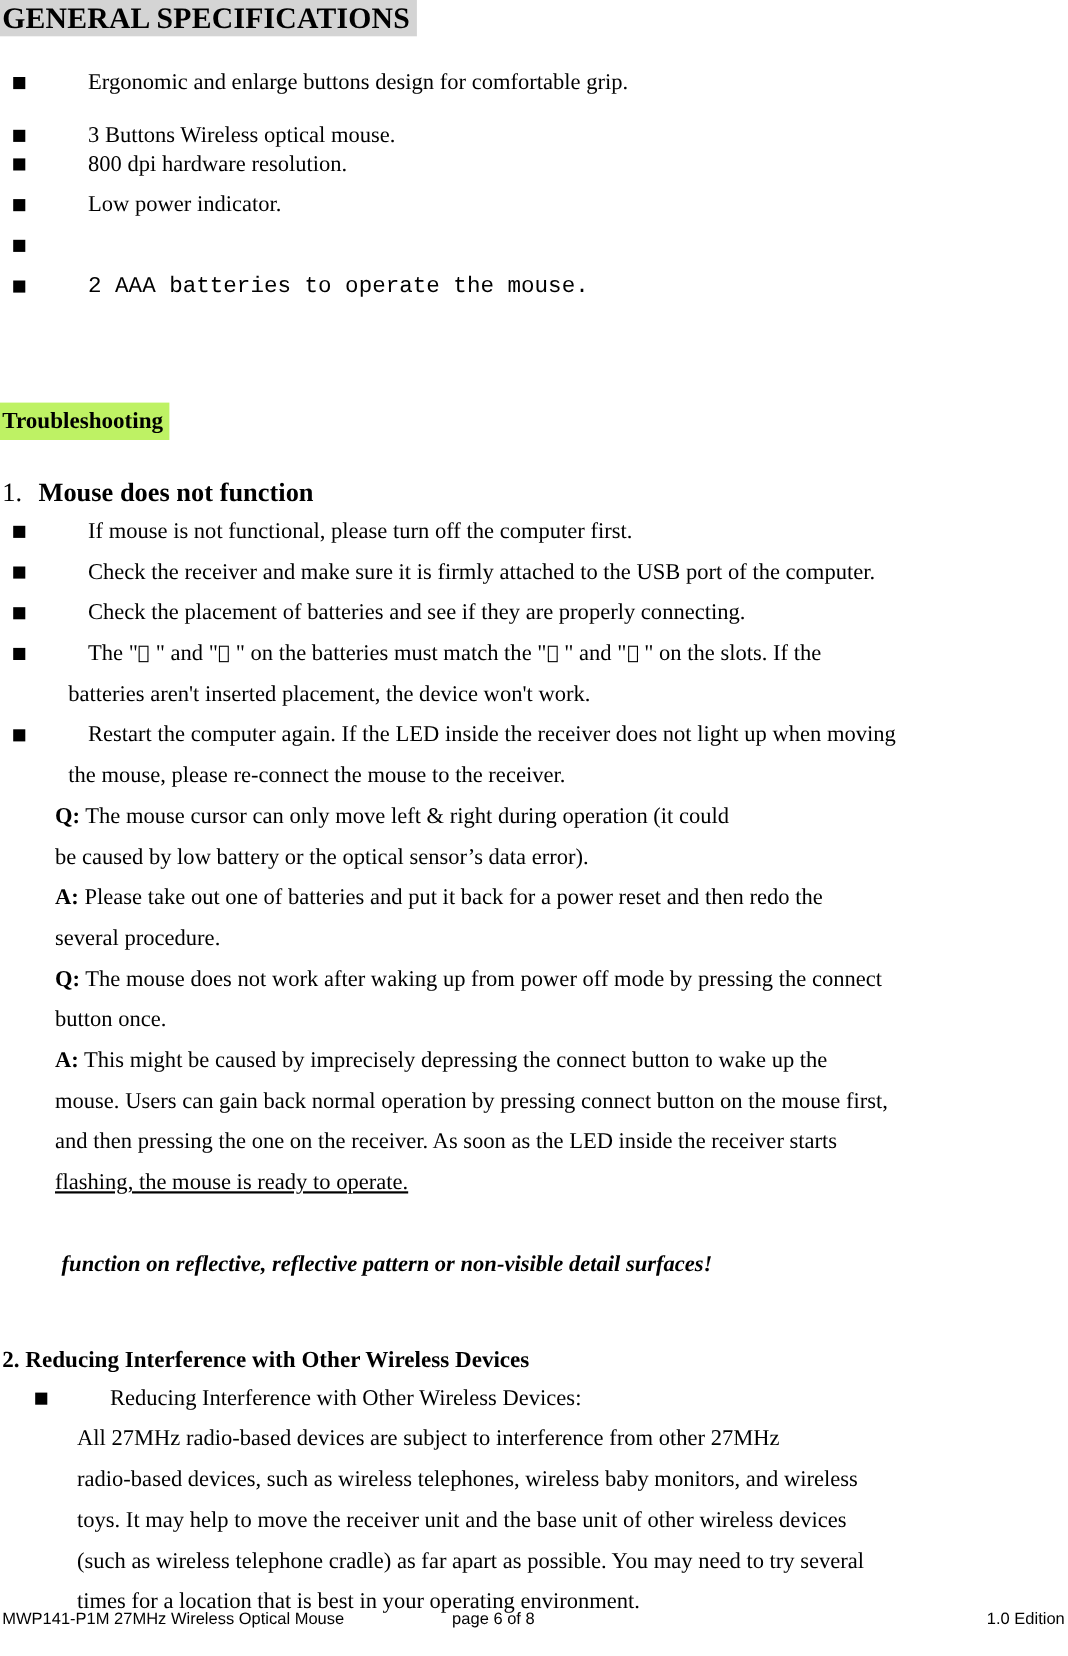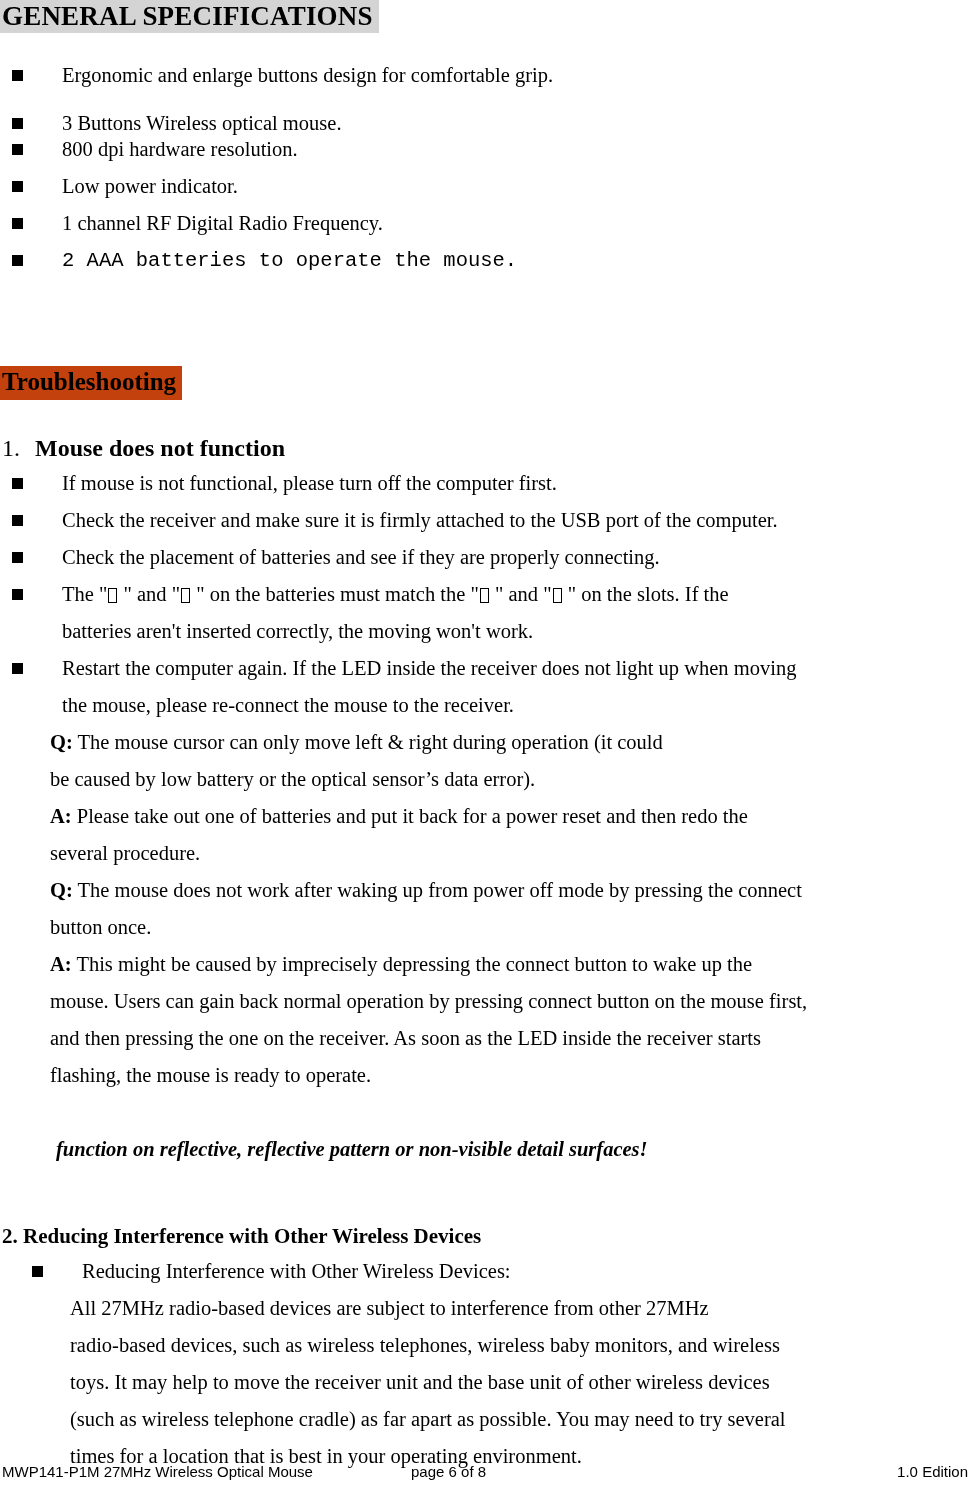--- a/index.html
+++ b/index.html
@@ -32,25 +32,25 @@
     line-height: 30px;
     padding: 1px 6px 2px 2px;
     background: #d4d4d4;
     white-space: nowrap;
   }
 
   .h-trouble {
     position: absolute;
     left: 0px;
     top: 366px;
-    font-size: 25px;
+    font-size: 21px;
     font-weight: bold;
     line-height: 30px;
     padding: 1px 6px 3px 2px;
-    background: #c2410c;
+    background: #bef264;
     white-space: nowrap;
   }
 
   
   .tx {
     position: absolute;
     font-size: 20.5px;
     line-height: 37px;
     white-space: nowrap;
   }
@@ -71,21 +71,21 @@
     left: 0;
     top: 13px;
     width: 11px;
     height: 11px;
     background: #000000;
     display: block;
   }
 
   .bullet-row .btext {
     display: block;
-    margin-left: 50px;
+    margin-left: 68px;
   }
 
   
   .bullet-row.deep .sq { left: 0; }
 
   
   .num-item {
     position: absolute;
     font-size: 24px;
     line-height: 37px;
@@ -137,21 +137,20 @@
   <div class="bullet-row" style="left:12px; top:131px;">
     <span class="sq"></span>
     <span class="btext">800 dpi hardware resolution.</span>
   </div>
   <div class="bullet-row" style="left:12px; top:168px;">
     <span class="sq"></span>
     <span class="btext">Low power indicator.</span>
   </div>
   <div class="bullet-row" style="left:12px; top:205px;">
     <span class="sq"></span>
-    <span class="btext">1 channel RF Digital Radio Frequency.</span>
   </div>
   <div class="bullet-row" style="left:12px; top:242px;font-family:Liberation Mono, monospace;">
     <span class="sq"></span>
     <span class="btext">2 AAA batteries to operate the mouse.</span>
   </div>
 
   <div class="h-trouble">Troubleshooting</div>
 
   <div class="num-item" style="left:2px; top:430px;">
     <span class="n">1.</span><span class="bold">Mouse does not function</span>
@@ -167,21 +166,21 @@
   </div>
   <div class="bullet-row" style="left:12px; top:539px;">
     <span class="sq"></span>
     <span class="btext">Check the placement of batteries and see if they are properly connecting.</span>
   </div>
 
   <div class="bullet-row" style="left:12px; top:576px;">
     <span class="sq"></span>
     <span class="btext"><span>The "</span><span class="tofu"></span><span> " and "</span><span class="tofu"></span><span> " on the batteries must match the "</span><span class="tofu"></span><span> " and "</span><span class="tofu"></span><span> " on the slots. If the</span></span>
   </div>
-  <div class="tx" style="left:62px; top:613px;">batteries aren't inserted correctly, the moving won't work.</div>
+  <div class="tx" style="left:62px; top:613px;">batteries aren't inserted placement, the device won't work.</div>
 
   <div class="bullet-row" style="left:12px; top:650px;">
     <span class="sq"></span>
     <span class="btext">Restart the computer again. If the LED inside the receiver does not light up when moving</span>
   </div>
   <div class="tx" style="left:62px; top:687px;">the mouse, please re-connect the mouse to the receiver.</div>
 
   <div class="tx" style="left:50px; top:724px;"><span class="bold">Q:</span>
     <span>The mouse cursor can only move left &amp; right during operation (it could</span></div>
   <div class="tx" style="left:50px; top:761px;">be caused by low battery or the optical sensor’s data error).</div>
@@ -191,21 +190,21 @@
   <div class="tx" style="left:50px; top:835px;">several procedure.</div>
 
   <div class="tx" style="left:50px; top:872px;"><span class="bold">Q:</span>
     <span>The mouse does not work after waking up from power off mode by pressing the connect</span></div>
   <div class="tx" style="left:50px; top:909px;">button once.</div>
 
   <div class="tx" style="left:50px; top:946px;"><span class="bold">A:</span>
     <span>This might be caused by imprecisely depressing the connect button to wake up the</span></div>
   <div class="tx" style="left:50px; top:983px;">mouse. Users can gain back normal operation by pressing connect button on the mouse first,</div>
   <div class="tx" style="left:50px; top:1020px;">and then pressing the one on the receiver. As soon as the LED inside the receiver starts</div>
-  <div class="tx" style="left:50px; top:1057px;">flashing, the mouse is ready to operate.</div>
+  <div class="tx" style="left:50px; top:1057px;text-decoration:underline;">flashing, the mouse is ready to operate.</div>
 
   <div class="tx bi" style="left:56px; top:1131px;">function on reflective, reflective pattern or non-visible detail surfaces!</div>
 
   <div class="tx bold" style="left:2px; top:1218px; font-size:21px;">2. Reducing Interference with Other Wireless Devices</div>
 
   <div class="bullet-row deep" style="left:32px; top:1253px;">
     <span class="sq"></span>
     <span class="btext">Reducing Interference with Other Wireless Devices:</span>
   </div>
 

